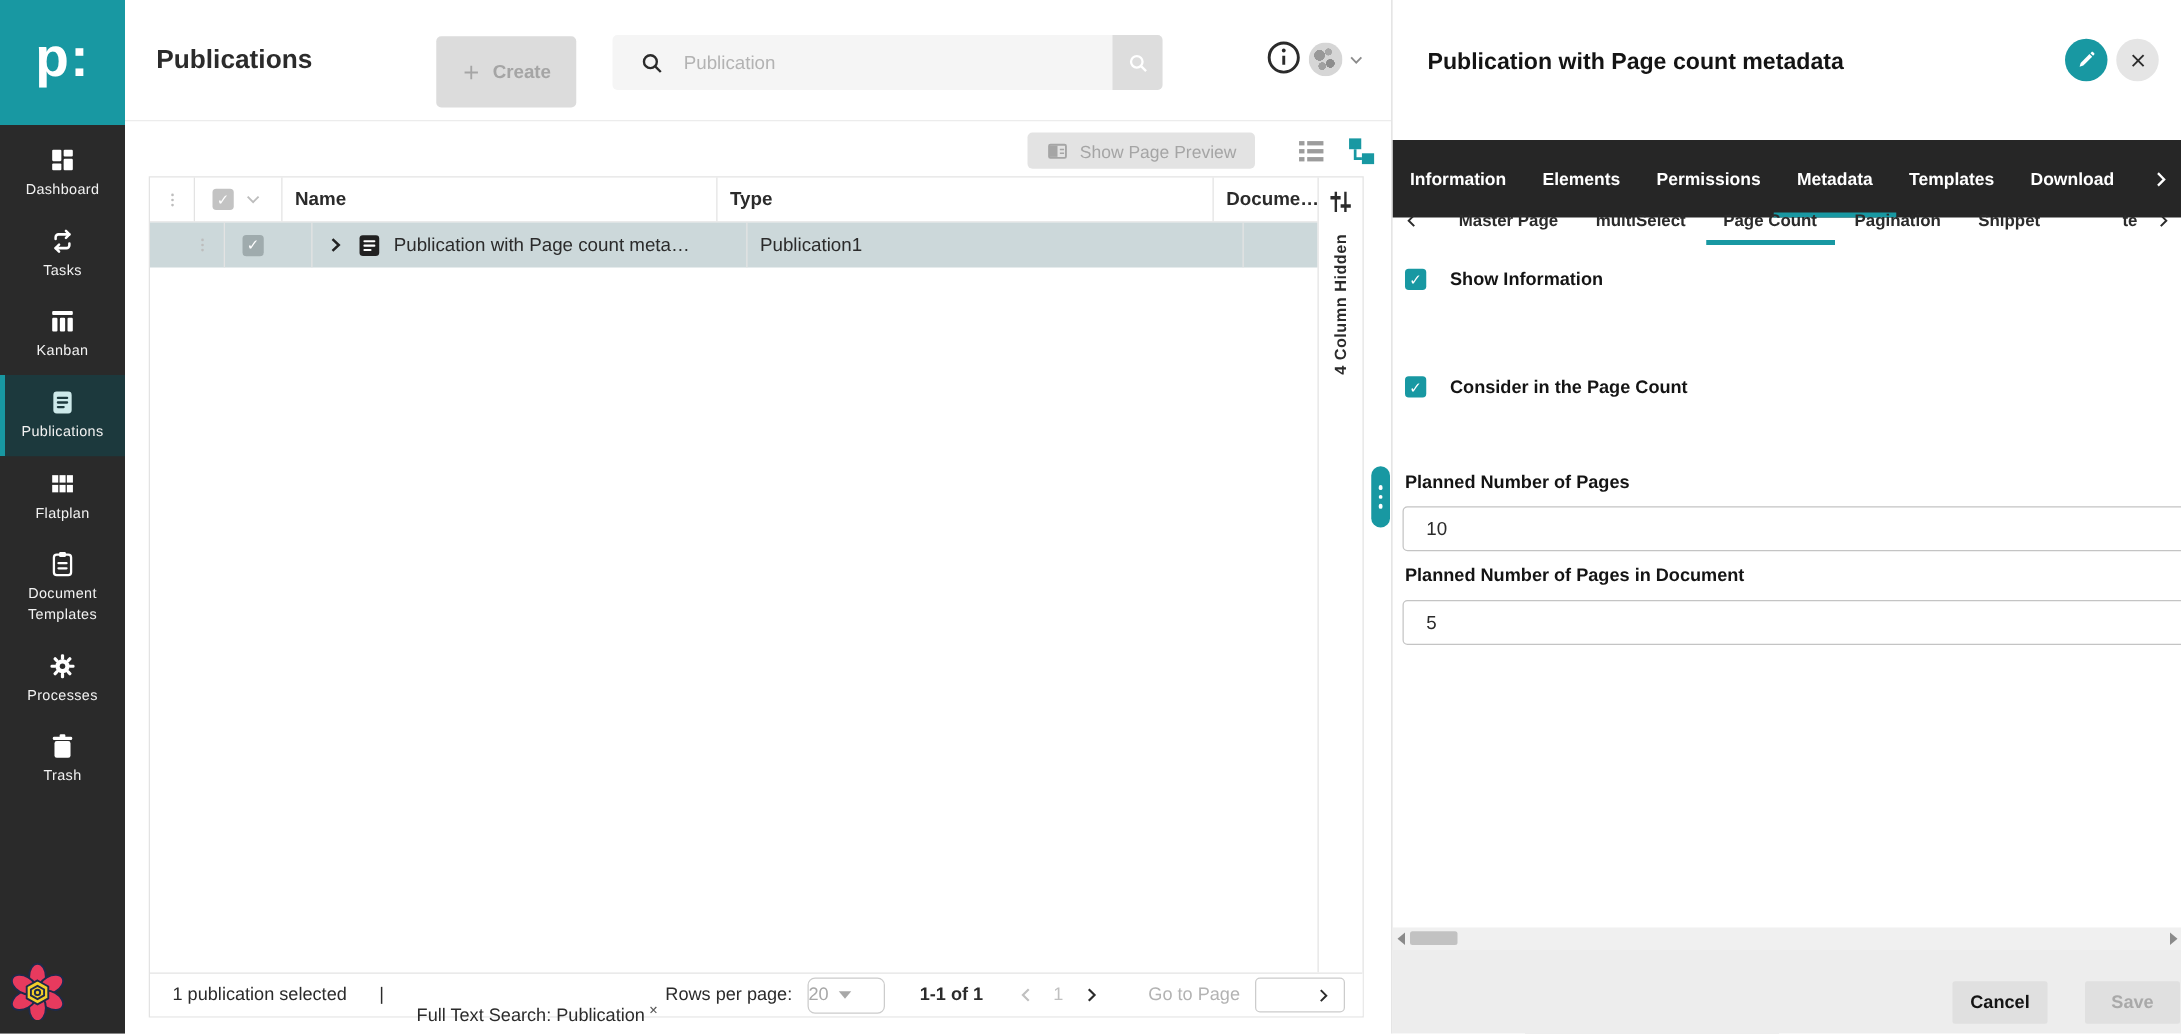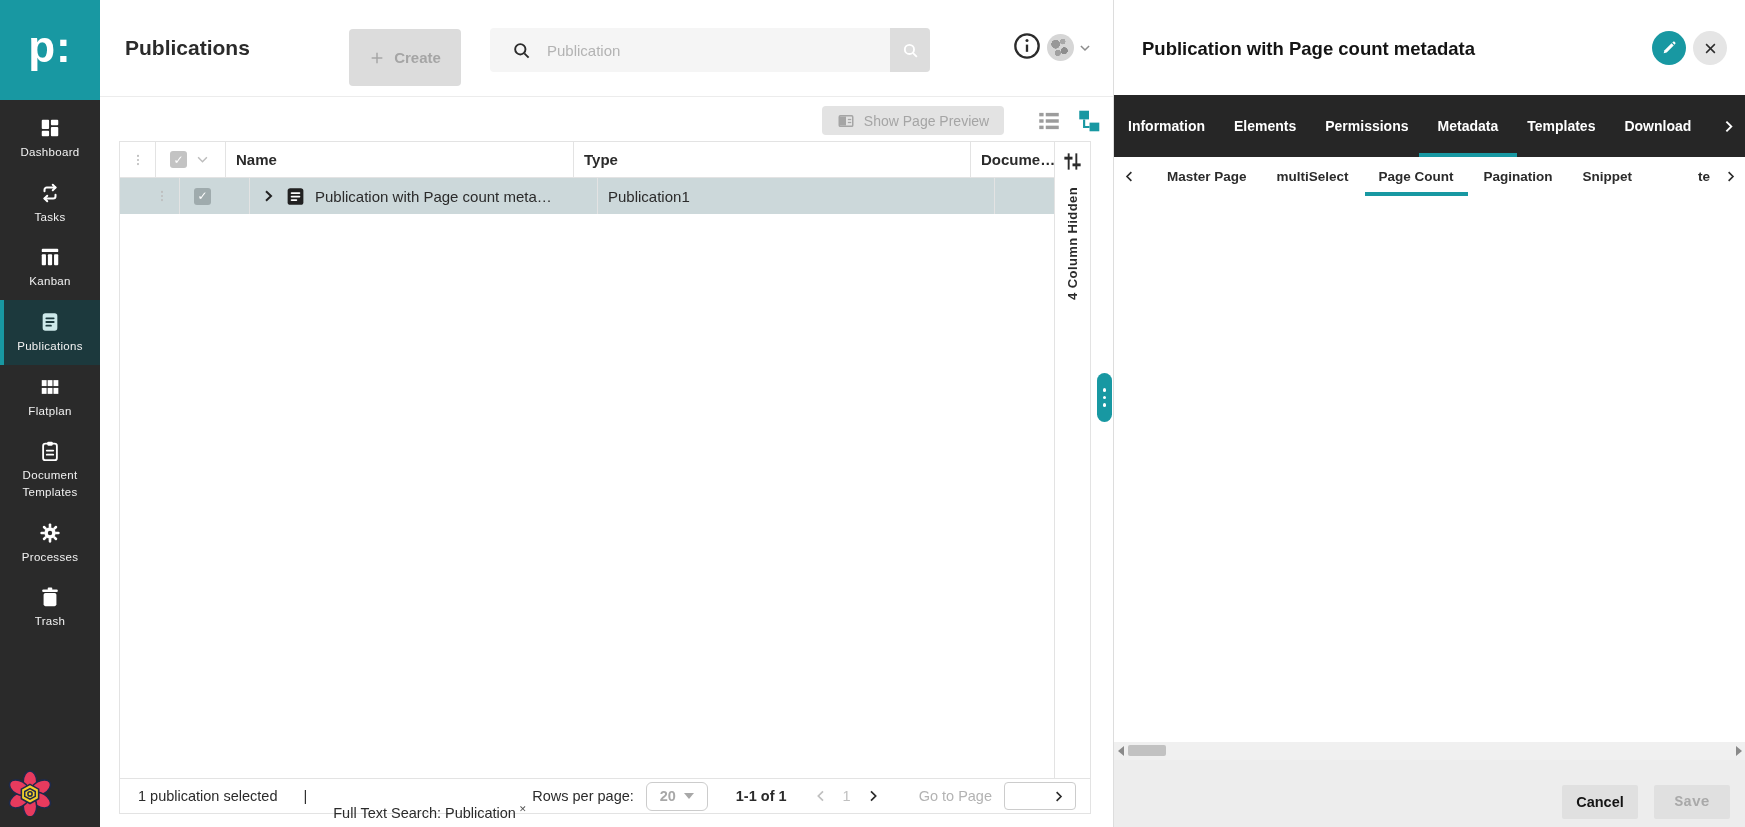--- a/index.html
+++ b/index.html
@@ -78,21 +78,21 @@
   .tune-ico { width:23px; height:23px; color:#2b2b2b; cursor:pointer; flex:none; }
   .vert-label { margin-top:14px; writing-mode:vertical-rl; transform:rotate(180deg); font-size:13px; font-weight:bold; color:#2b2b2b; letter-spacing:.4px; }
 
   
   .pag { flex:none; height:35px; border-top:1px solid #e3e3e3; display:flex; align-items:center; font-size:14.5px; padding:0 14px 0 18px; background:#fff; }
   .pag .sep { margin:0 26px; color:#2b2b2b; }
   .fts { color:#2b2b2b;margin-top:32px; }
   .fts .clr { font-size:9px; vertical-align:super; color:#555; margin-left:3px; cursor:pointer; }
   .pag-right { margin-left:auto; display:flex; align-items:center; }
   .rpp-label { color:#2b2b2b; }
-  .rpp-select { margin-left:12px; width:62px; height:29px; border:1px solid #ccc; border-radius:6px; display:flex; align-items:center; justify-content:center; gap:8px; color:#a8a8a8; cursor:pointer;font-weight:bold; }
+  .rpp-select { margin-left:12px; width:62px; height:29px; border:1px solid #ccc; border-radius:6px; display:flex; align-items:center; justify-content:flex-start; gap:8px; color:#a8a8a8; cursor:pointer; }
   .rpp-select .tri { width:0; height:0; border-left:5px solid transparent; border-right:5px solid transparent; border-top:6px solid #a8a8a8; }
   .range { margin-left:28px; color:#2b2b2b; font-weight:bold; }
   .pchev { width:16px; height:16px; cursor:pointer; }
   .pchev.prev { margin-left:26px; color:#c0c0c0; }
   .pnum { margin-left:14px; color:#c0c0c0; }
   .pchev.next { margin-left:14px; color:#2b2b2b; }
   .goto { margin-left:38px; color:#b3b3b3; }
   .goto-box { margin-left:12px; width:72px; height:28px; border:1px solid #ccc; border-radius:4px; display:flex; align-items:center; }
   .goto-box input { width:46px; border:none; outline:none; background:transparent; font-size:14px; padding-left:8px; }
   .goto-box svg { width:15px; height:15px; color:#2b2b2b; cursor:pointer; }
@@ -105,21 +105,21 @@
   .panel { position:absolute; left:1113px; top:0; width:632px; height:827px; background:#fff; border-left:1px solid #ddd; overflow:hidden; }
   .panel-header { position:relative; height:95px; }
   .panel-title { position:absolute; left:28px; top:38px; font-size:18.5px; font-weight:bold; color:#141414; }
   .edit-btn { position:absolute; left:538px; top:31px; width:34px; height:34px; border-radius:50%; background:#1898a2; border:none;
     display:flex; align-items:center; justify-content:center; cursor:pointer; }
   .edit-btn svg { width:16px; height:16px; color:#fff; }
   .close-btn { position:absolute; left:579px; top:31px; width:34px; height:34px; border-radius:50%; background:#e5e5e5; border:none;
     display:flex; align-items:center; justify-content:center; cursor:pointer; }
   .close-btn svg { width:15px; height:15px; color:#2b2b2b; }
 
-  .tabbar { position:absolute; left:0; top:95px; width:632px; height:62px; background:#262626; display:flex; align-items:stretch; padding:0 14px; }
+  .tabbar { position:absolute; left:0; top:112px; width:632px; height:62px; background:#262626; display:flex; align-items:stretch; padding:0 14px; }
   .tab { position:relative; display:flex; align-items:center; color:#fff; font-size:14px; font-weight:bold; margin-right:29px; cursor:pointer; white-space:nowrap; }
   .tab.active::after { content:""; position:absolute; left:-19px; right:-19px; bottom:0; height:4px; background:#1898a2; }
   .tabbar .bar-chev { margin-left:auto; align-self:center; width:17px; height:17px; color:#fff; cursor:pointer; flex:none; }
 
   .subtabs { position:absolute; left:0; top:157px; width:632px; height:39px; display:flex; align-items:stretch; padding:0 8px; }
   .sub-chev { align-self:center; width:15px; height:15px; color:#2b2b2b; cursor:pointer; flex:none; }
   .sub-chev.left { margin-right:30px; }
   .sub-chev.right { margin-left:8px; }
   .subtab { position:relative; display:flex; align-items:center; font-size:13.5px; font-weight:bold; color:#2b2b2b; margin-right:30px; cursor:pointer; white-space:nowrap; }
   .subtab.active::after { content:""; position:absolute; left:-14px; right:-14px; bottom:0; height:4px; background:#1898a2; }
@@ -140,22 +140,22 @@
 
   .hscroll { position:absolute; left:0; top:742px; width:632px; height:18px; background:#f0f0f0; }
   .hscroll .thumb { position:absolute; left:14px; top:3px; width:38px; height:11px; background:#c2c2c2; border-radius:2px; cursor:grab; }
   .hs-arrow { position:absolute; top:4px; width:0; height:0; cursor:pointer; }
   .hs-arrow.l { left:4px; border-top:5px solid transparent; border-bottom:5px solid transparent; border-right:6px solid #8a8a8a; }
   .hs-arrow.r { right:4px; border-top:5px solid transparent; border-bottom:5px solid transparent; border-left:6px solid #8a8a8a; }
 
   .panel-footer { position:absolute; left:0; top:760px; width:632px; height:67px; background:#ededed; }
   .cancel-btn { position:absolute; right:108px; top:25px; width:76px; height:34px; background:#e0e0e0; border:none; border-radius:2px;
     font-size:14.5px; font-weight:bold; color:#141414; cursor:pointer; font-family:"Liberation Sans","DejaVu Sans",sans-serif; }
-  .save-btn { position:absolute; right:16px; top:25px; width:76px; height:34px; background:#e0e0e0; border:none; border-radius:2px;
-    font-size:14.5px; font-weight:bold; color:#a9a9a9; cursor:default; font-family:Liberation Mono, monospace; }
+  .save-btn { position:absolute; right:2px; top:25px; width:76px; height:34px; background:#e0e0e0; border:none; border-radius:2px;
+    font-size:14.5px; font-weight:bold; color:#a9a9a9; cursor:default; font-family:Liberation Sans, sans-serif; }
 </style>
 </head>
 <body>
 
 <div class="app">
 
   <div class="sidebar">
     <div class="logo">
       <span>p:</span>
     </div>
@@ -490,20 +490,36 @@
           <span>Snippet</span>
         </div>
       <div class="subtab truncated">
           <span>te</span>
         </div>
       <svg class="sub-chev right" viewBox="0 0 24 24" fill="none" stroke="currentColor" stroke-width="2.6">
           <polyline points="9,5 16,12 9,19"></polyline>
         </svg>
     </div>
 
+    <div class="panel-body">
+      <div class="cb-row r1">
+        <span class="tcheck"></span>
+        <span class="cb-label">Show Information</span>
+      </div>
+      <div class="cb-row r2">
+        <span class="tcheck"></span>
+        <span class="cb-label">Consider in the Page Count</span>
+      </div>
+
+      <div class="field-label fl1">Planned Number of Pages</div>
+      <input class="field-input fi1" type="text" value="10" style="">
+
+      <div class="field-label fl2">Planned Number of Pages in Document</div>
+      <input class="field-input fi2" type="text" value="5" style="">
+    </div>
 
     <div class="hscroll">
       <span class="hs-arrow l"></span>
       <div class="thumb"></div>
       <span class="hs-arrow r"></span>
     </div>
 
     <div class="panel-footer">
       <button class="cancel-btn">Cancel</button>
       <button class="save-btn" disabled="">Save</button>

